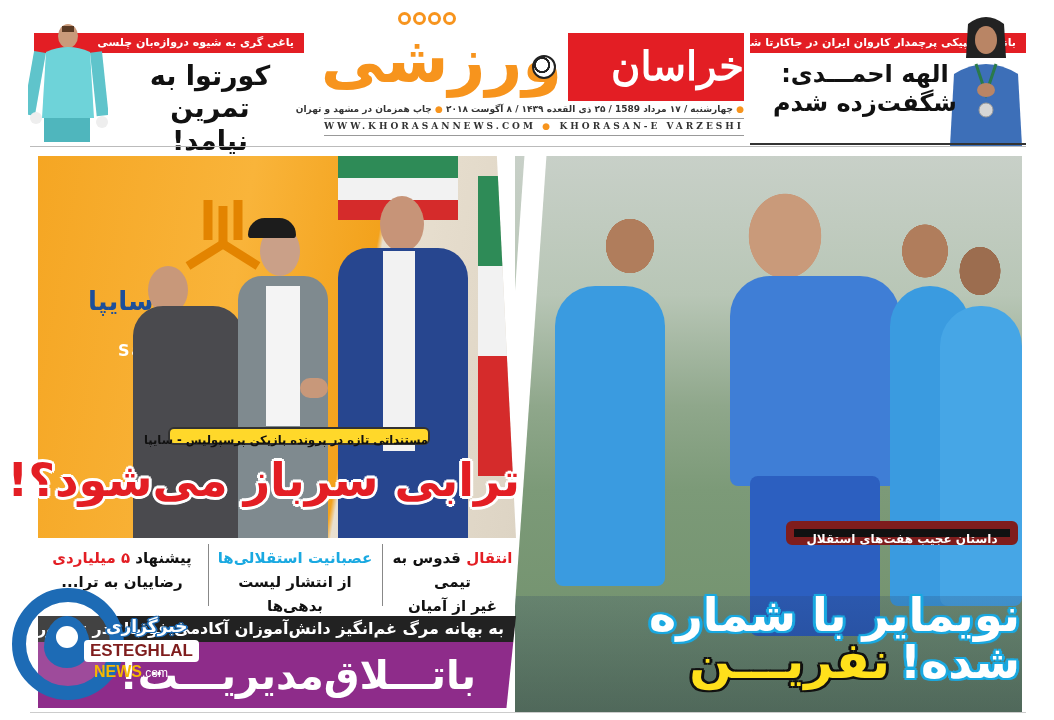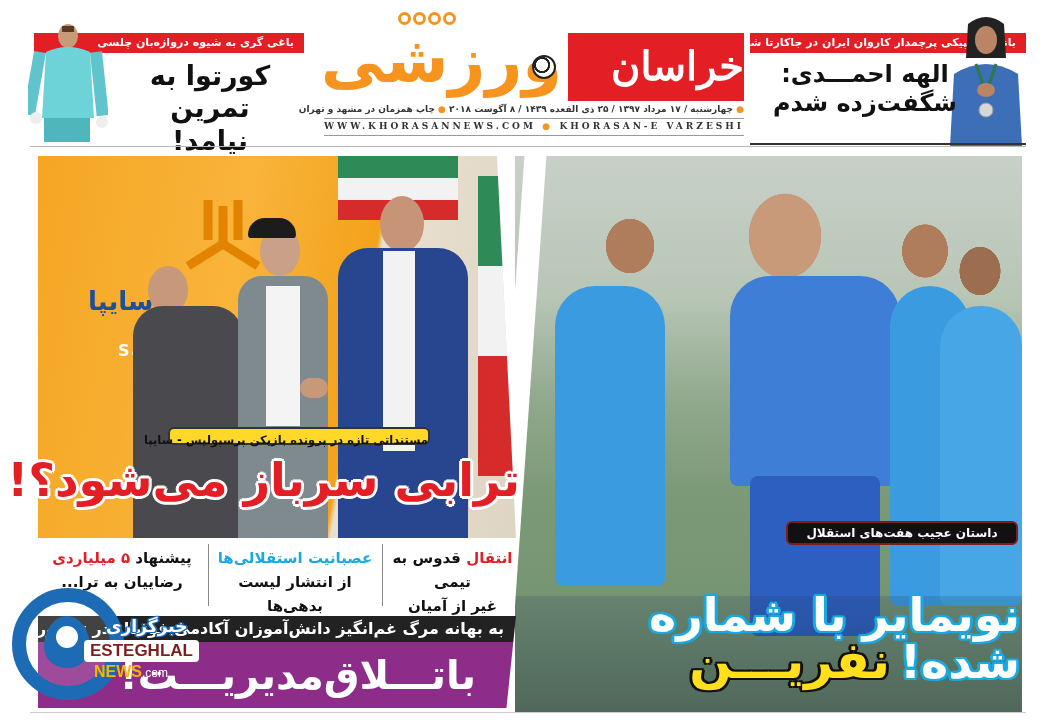--- a/index.html
+++ b/index.html
@@ -81,21 +81,21 @@
   }
   .jersey { position: absolute; border-radius: 40px 40px 8px 8px; }
   #photo-right-sep {
     left: 505px; top: 156px; width: 22px; height: 556px; background: #fff;
     border-radius: 0 0 0 0; transform: skewX(-4deg);
   }
 
   
   #right-kicker {
     left: 786px; top: 521px; width: 232px; height: 24px; background: #111; color: #fff;
-    border: 2px solid #7f1d1d; border-radius: 6px; font-size: 12px; font-weight: bold;
+    border: 8px solid #7f1d1d; border-radius: 6px; font-size: 12px; font-weight: bold;
     line-height: 20px; text-align: center; white-space: nowrap;
   }
   #right-headline-1, #right-headline-2a, #right-headline-2b {
     font-weight: bold; white-space: nowrap; line-height: 1;
   }
   #right-headline-1 {
     left: 650px; top: 592px; width: 370px; text-align: right; font-size: 46px; color: #fff;
     text-shadow: 0 0 4px #1aa9e1, 2px 2px 0 #1aa9e1, -2px -2px 0 #1aa9e1, 2px -2px 0 #1aa9e1, -2px 2px 0 #1aa9e1, 3px 0 0 #1aa9e1, -3px 0 0 #1aa9e1;
   }
   #right-headline-row2 { left: 650px; top: 636px; width: 370px; display: flex; flex-direction: row-reverse; gap: 10px; align-items: baseline; }
@@ -216,21 +216,21 @@
 <div id="masthead-orange-text" class="abs rtl">ورزشی</div>
 <div id="masthead-dots" class="abs">
   <span class="mdot" style="left:0;top:0"></span>
   <span class="mdot" style="left:15px;top:0"></span>
   <span class="mdot" style="left:30px;top:0"></span>
   <span class="mdot" style="left:45px;top:0"></span>
 </div>
 <div id="masthead-ball" class="abs"></div>
 <div id="masthead-date" class="abs rtl">
   <span class="bullet">●</span>
-  <span>چهارشنبه / ۱۷ مرداد ۱۳۹۷ / ۲۵ ذی القعده ۱۴۳۹ / ۸ آگوست ۲۰۱۸</span>
+  <span>چهارشنبه / ۱۷ مرداد 1589 / ۲۵ ذی القعده ۱۴۳۹ / ۸ آگوست ۲۰۱۸</span>
   <span class="bullet">●</span>
   <span>چاپ همزمان در مشهد و تهران</span>
 </div>
 <div id="masthead-rule1" class="abs"></div>
 <div id="masthead-url" class="abs">
   <span>WWW.KHORASANNEWS.COM</span>
   <span class="dot">●</span>
   <span>KHORASAN-E VARZESHI</span>
 </div>
 <div id="masthead-rule2" class="abs"></div>

